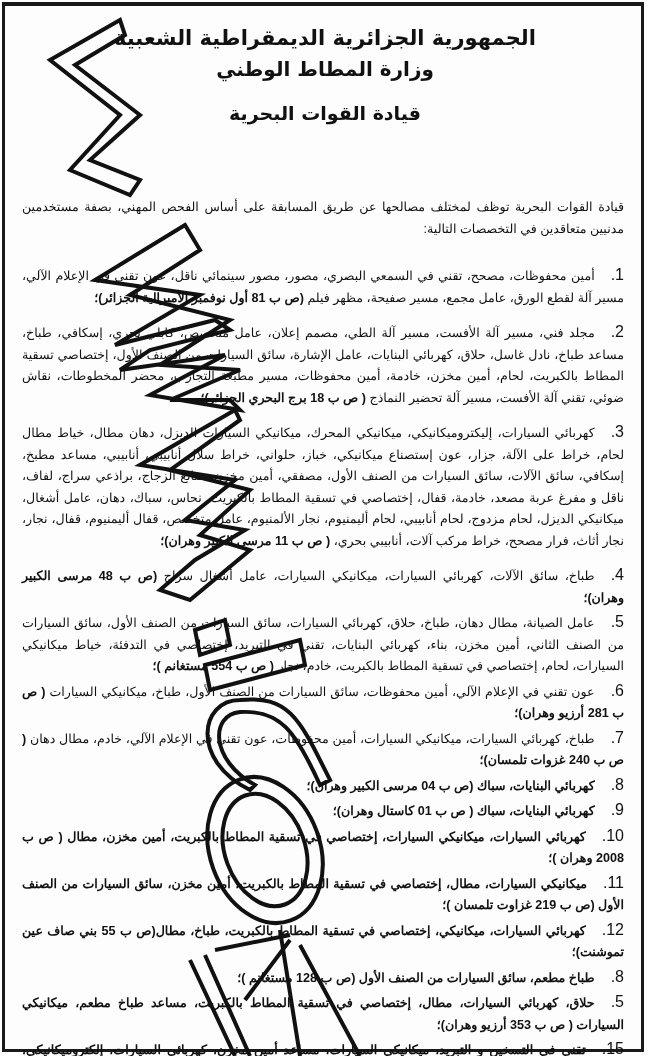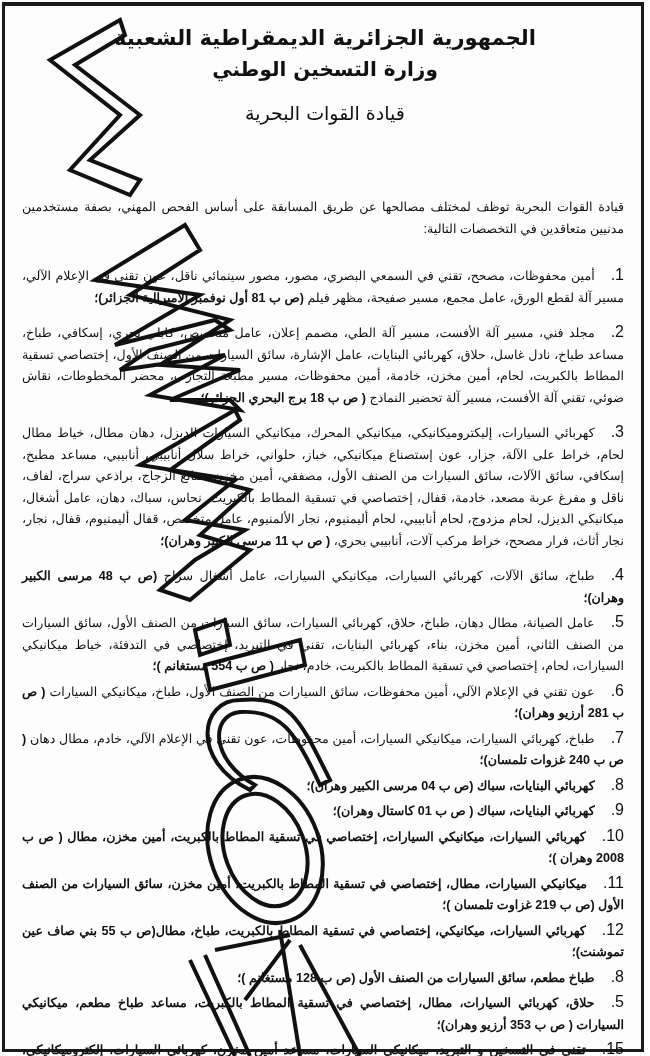--- a/index.html
+++ b/index.html
@@ -1,38 +1,38 @@
 <!DOCTYPE html>
 <html><head>
 <meta charset="utf-8">
 <style>
   html, body { margin:0; padding:0; background:#ffffff; }
   body { width:650px; height:1056px; position:relative; overflow:hidden; font-family:"DejaVu Sans", sans-serif; color:#111; }
   .frame { position:absolute; left:2px; top:2px; width:642px; height:1050px; border:3px solid #1a1a1a; border-top-width:4px; box-sizing:border-box; background:#fdfdfd; }
   .header { position:absolute; top:22px; left:0; right:0; text-align:center; direction:rtl; }
   .h1 { font-family:"DejaVu Sans", sans-serif; font-weight:bold; font-size:21px; line-height:32px; margin:0; }
   .h2 { font-family:"DejaVu Sans", sans-serif; font-weight:bold; font-size:20px; line-height:30px; margin:0; }
-  .h3 { font-family:"DejaVu Sans", sans-serif; font-weight:normal; font-size:19px; line-height:30px; margin-top:14px; }
+  .h3 { font-family:"DejaVu Sans", sans-serif; font-weight:bold; font-size:19px; line-height:30px; margin-top:14px; }
   .body { position:absolute; top:197px; left:22px; right:26px; direction:rtl; text-align:justify; font-family:"Liberation Sans", sans-serif; font-size:12.6px; line-height:21.5px; }
   .intro { margin-bottom:24px; }
   .item { margin:0 0 2px 0; }
   .item.gap { margin-bottom:12px; }
   .num { font-weight:normal; font-size:16px; padding-left:16px; }
   .ref { font-weight:bold; }
   .bold-item { font-weight:bold; }
   .watermark { position:absolute; left:0; top:0; width:650px; height:1056px; pointer-events:none; }
 </style>
 </head>
 <body>
 
 <div class="frame"></div>
 
 <div class="header">
   <div class="h1">الجمهورية الجزائرية الديمقراطية الشعبية</div>
-  <div class="h2">وزارة التسخين الوطني</div>
+  <div class="h2">وزارة المطاط الوطني</div>
   <div class="h3">قيادة القوات البحرية</div>
 </div>
 
 <div class="body">
   <p class="intro" style="margin-top:0">قيادة القوات البحرية توظف لمختلف مصالحها عن طريق المسابقة على أساس الفحص المهني، بصفة مستخدمين مدنيين متعاقدين في التخصصات التالية:</p>
 
   <div class="item gap"><span class="num">1.</span><span>أمين محفوظات، مصحح، تقني في السمعي البصري، مصور، مصور سينمائي ناقل، عون تقني في الإعلام الآلي، مسير آلة لقطع الورق، عامل مجمع، مسير صفيحة، مظهر فيلم </span><span class="ref">(ص ب 81 أول نوفمبر الأميرالية الجزائر)؛</span></div>
   <div class="item gap"><span class="num">2.</span><span>مجلد فني، مسير آلة الأفست، مسير آلة الطي، مصمم إعلان، عامل متخصص، كابلي بحري، إسكافي، طباخ، مساعد طباخ، نادل غاسل، حلاق، كهربائي البنايات، عامل الإشارة، سائق السيارات من الصنف الأول، إختصاصي تسقية المطاط بالكبريت، لحام، أمين مخزن، خادمة، أمين محفوظات، مسير مطبعة التجارب، محضر المخطوطات، نقاش ضوئي، تقني آلة الأفست، مسير آلة تحضير النماذج </span><span class="ref">( ص ب 18 برج البحري الجزائر)؛</span></div>
   <div class="item gap"><span class="num">3.</span><span>كهربائي السيارات، إليكتروميكانيكي، ميكانيكي المحرك، ميكانيكي السيارات الديزل، دهان مطال، خياط مطال لحام، خراط على الآلة، جزار، عون إستصناع ميكانيكي، خباز، حلواني، خراط سلال أنابيبي، أنابيبي، مساعد مطبخ، إسكافي، سائق الآلات، سائق السيارات من الصنف الأول، مصفقي، أمين مخزن، صانع الزجاج، براذعي سراج، لفاف، ناقل و مفرغ عربة مصعد، خادمة، قفال، إختصاصي في تسقية المطاط بالكبريت، نحاس، سباك، دهان، عامل أشغال، ميكانيكي الديزل، لحام مزدوج، لحام أنابيبي، لحام أليمنيوم، نجار الألمنيوم، عامل متخصص، قفال أليمنيوم، قفال، نجار، نجار أثاث، فرار مصحح، خراط مركب آلات، أنابيبي بحري، </span><span class="ref">( ص ب 11 مرسى الكبير وهران)؛</span></div>
   <div class="item"><span class="num">4.</span><span>طباخ، سائق الآلات، كهربائي السيارات، ميكانيكي السيارات، عامل أشغال سراج </span><span class="ref">(ص ب 48 مرسى الكبير وهران)؛</span></div>

